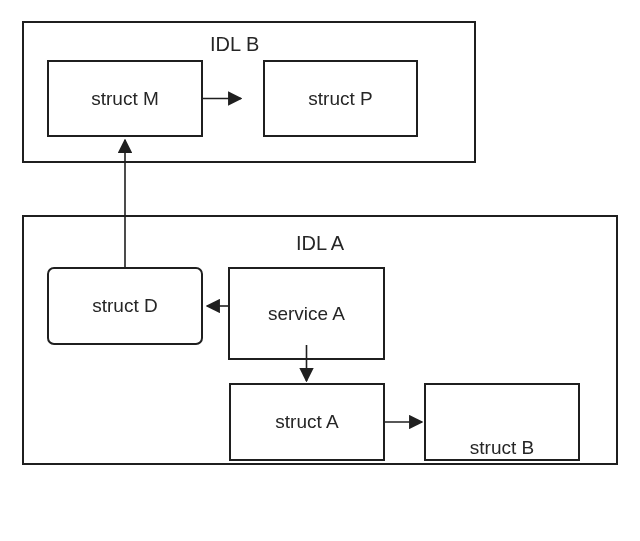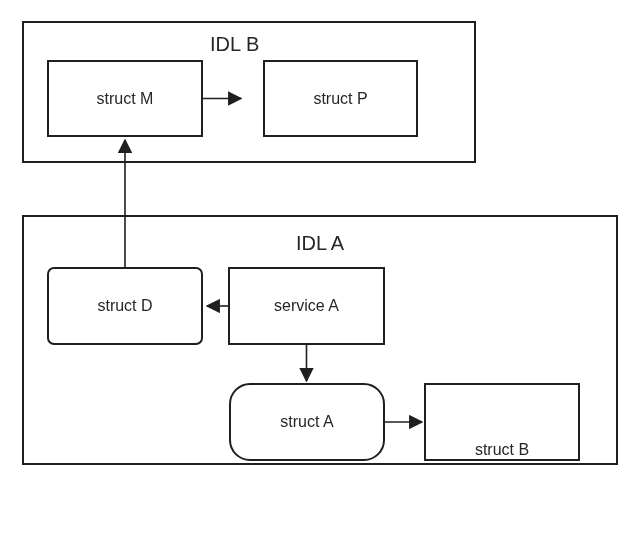--- a/index.html
+++ b/index.html
@@ -40,29 +40,29 @@
   .label-idl-a { left: 0; right: 0; top: 19px; text-align: center; }
   .node {
     position: absolute;
     border: 2px solid var(--stroke);
     background: var(--bg);
     display: flex;
     align-items: center;
     justify-content: center;
   }
   .node-label {
-    font-size: 16px;
+    font-size: 19px;
     color: var(--text);
     white-space: nowrap;
   }
   .node-struct-m  { left: 47px;  top: 60px;  width: 156px; height: 77px; }
   .node-struct-p  { left: 251px; top: 60px;  width: 155px; height: 77px; margin-left: 12px; }
   .node-struct-d  { left: 47px;  top: 267px; width: 156px; height: 78px; border-radius: 7px; }
-  .node-service-a { left: 228px; top: 267px; width: 157px; height: 78px; }
-  .node-struct-a  { left: 229px; top: 383px; width: 156px; height: 78px; border-radius: 21px; }
+  .node-service-a { left: 228px; top: 267px; width: 157px; height: 93px; }
+  .node-struct-a  { left: 229px; top: 383px; width: 156px; height: 78px; }
   .node-struct-b  { left: 424px; top: 383px; width: 156px; height: 78px; align-items: flex-end; }
   .edge-layer {
     position: absolute;
     left: 0;
     top: 0;
     pointer-events: none;
   }
   .edge-layer line {
     stroke: var(--stroke);
     stroke-width: 1.6px;

